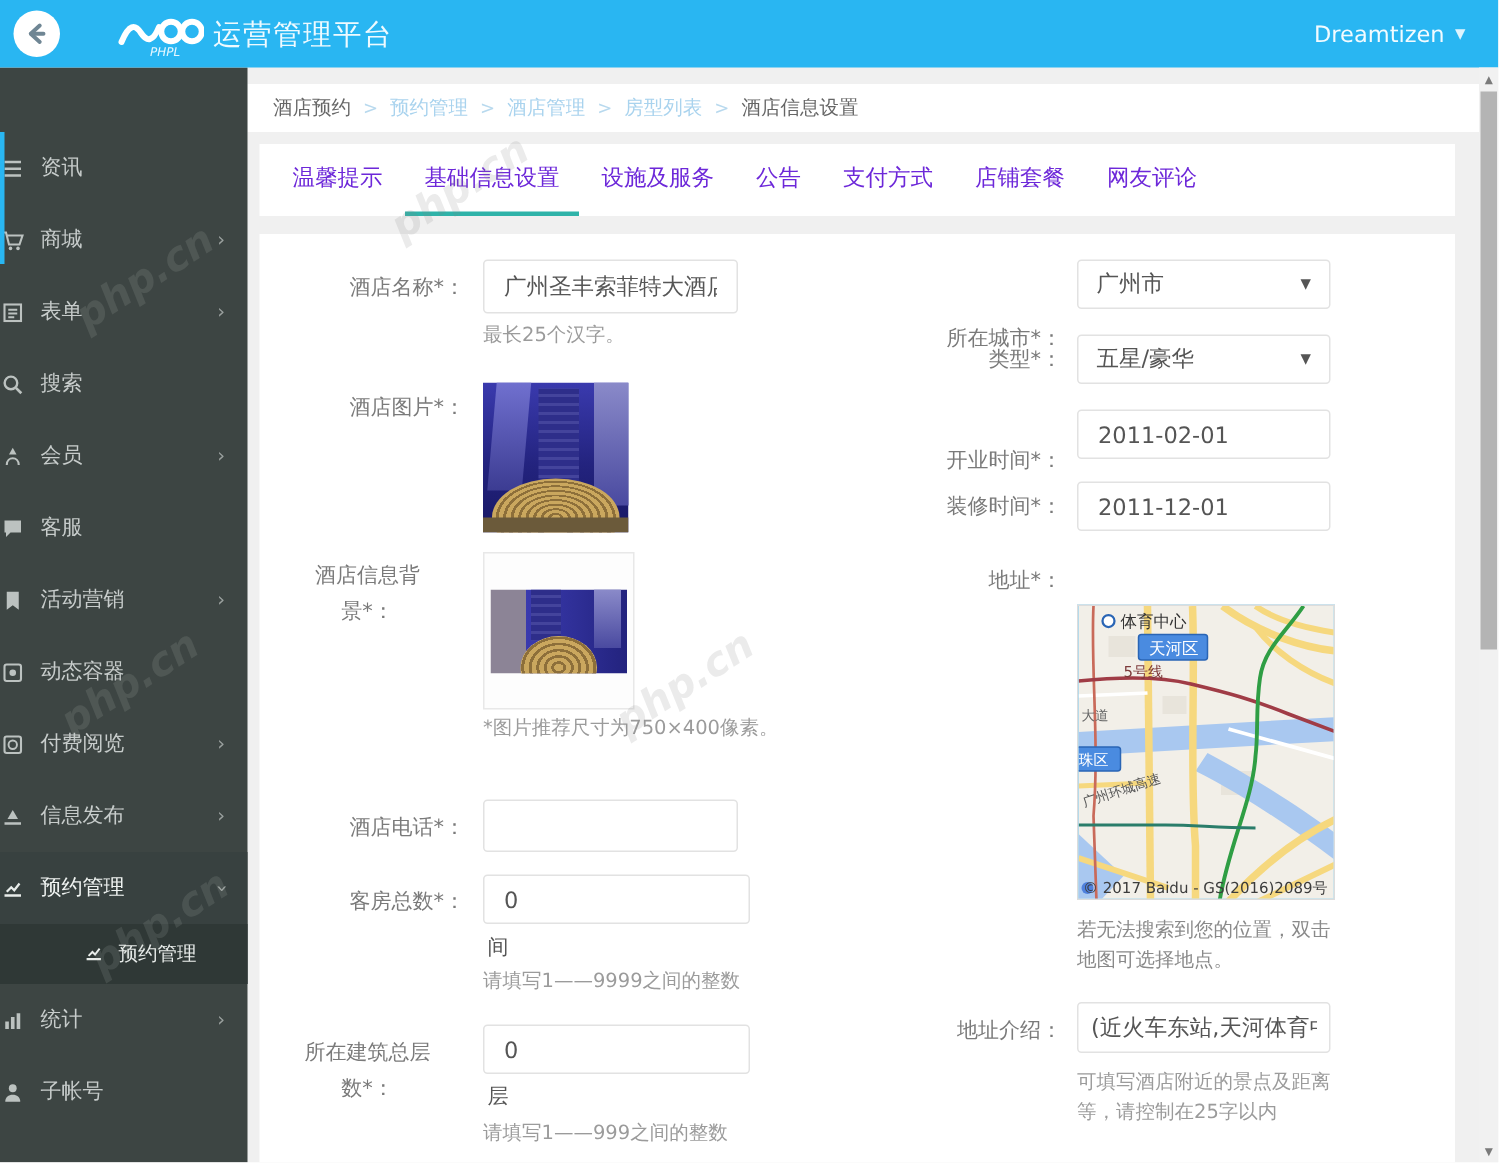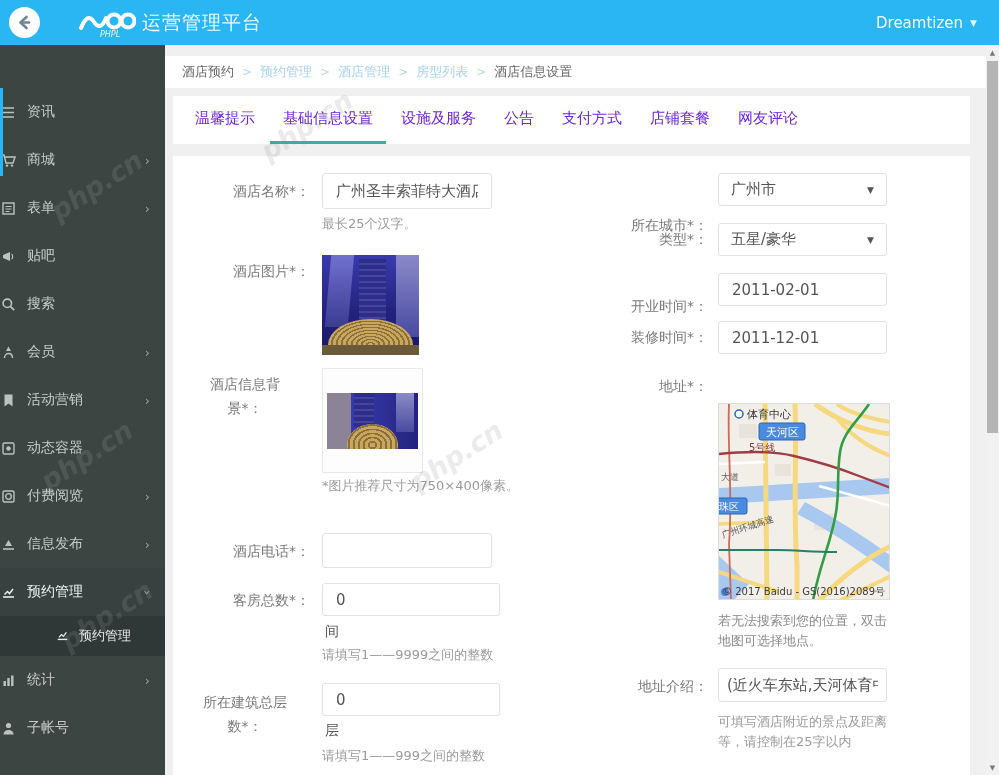--- a/index.html
+++ b/index.html
@@ -127,44 +127,43 @@
               <rect x="2" y="2" width="11" height="11" fill="none" stroke="#bcc2c0" stroke-width="1.4"></rect>
               <path d="M4.5 5.5h6M4.5 8h6M4.5 10.5h4" stroke="#bcc2c0" stroke-width="1.2"></path>
             </svg>
           </span>
         <span>表单</span>
         <span class="chev">›</span>
       </div>
       <div class="side-item">
         <span class="ic">
             <svg width="15" height="15" viewBox="0 0 15 15">
-              <path d="M2 6v3l7 3V3L2 6z" fill="#bcc2c0"></path>
-              <path d="M10.5 5c1.5.8 1.5 4.2 0 5" fill="none" stroke="#bcc2c0" stroke-width="1.2"></path>
-            </svg>
-          </span>
-        <span>贴吧</span>
-      </div>
-      <div class="side-item">
-        <span class="ic">
-            <svg width="15" height="15" viewBox="0 0 15 15">
               <circle cx="6.3" cy="6.3" r="4.2" fill="none" stroke="#bcc2c0" stroke-width="1.6"></circle>
               <line x1="9.6" y1="9.6" x2="13.2" y2="13.2" stroke="#bcc2c0" stroke-width="1.8"></line>
             </svg>
           </span>
         <span>搜索</span>
       </div>
       <div class="side-item">
         <span class="ic">
             <svg width="15" height="15" viewBox="0 0 15 15">
               <path d="M7.5 1.5 L10 6 H5 Z" fill="#bcc2c0"></path>
               <path d="M3.5 13c0-3 2-4.5 4-4.5s4 1.5 4 4.5" fill="none" stroke="#bcc2c0" stroke-width="1.4"></path>
             </svg>
           </span>
         <span>会员</span>
         <span class="chev">›</span>
+      </div>
+      <div class="side-item">
+        <span class="ic">
+            <svg width="15" height="15" viewBox="0 0 15 15">
+              <path d="M2 2h11v8H6l-3 3v-3H2z" fill="#bcc2c0"></path>
+            </svg>
+          </span>
+        <span>客服</span>
       </div>
       <div class="side-item">
         <span class="ic">
             <svg width="15" height="15" viewBox="0 0 15 15">
               <path d="M3.5 1.5h8v12l-4-3-4 3z" fill="#bcc2c0"></path>
             </svg>
           </span>
         <span>活动营销</span>
         <span class="chev">›</span>
       </div>

